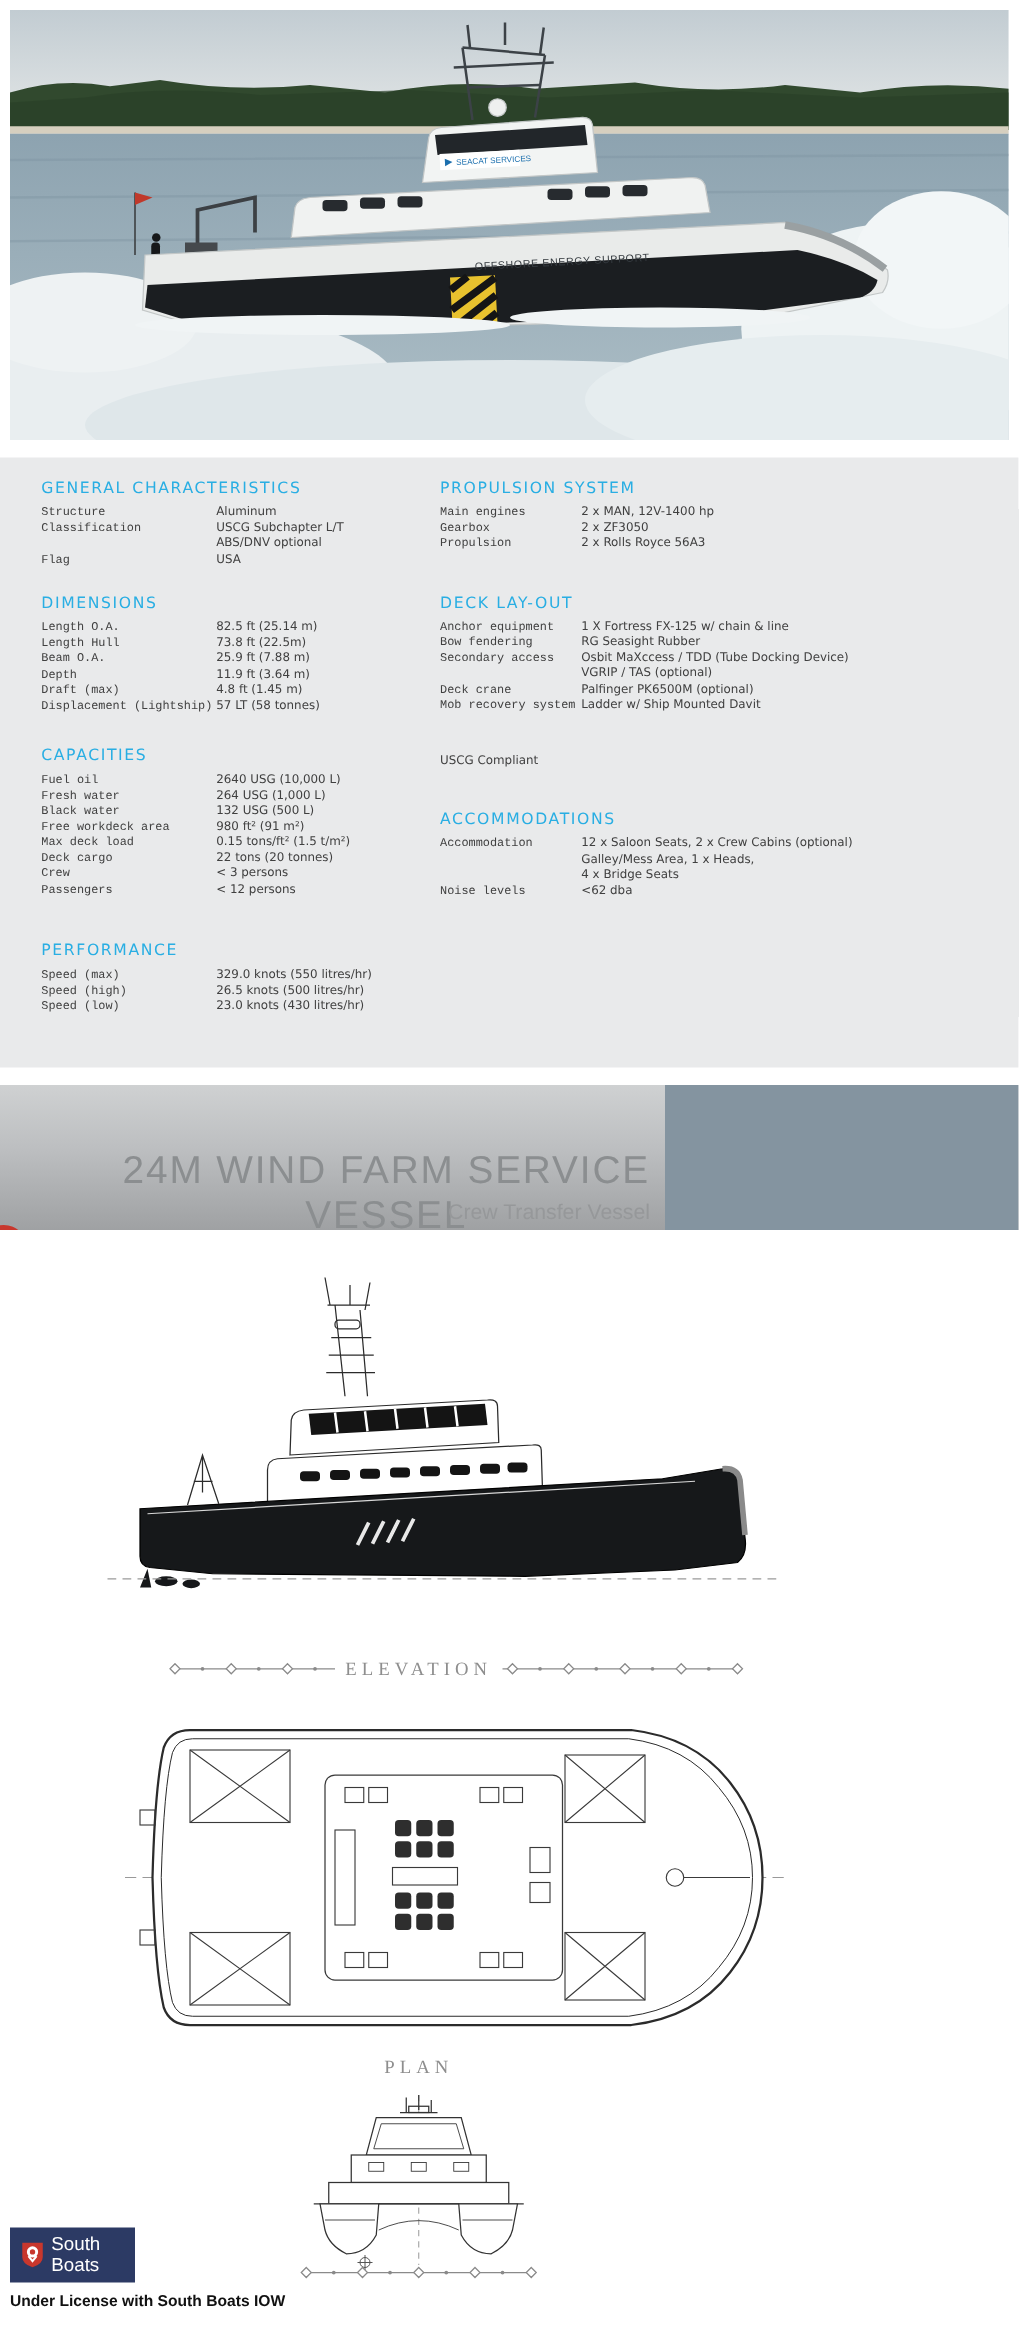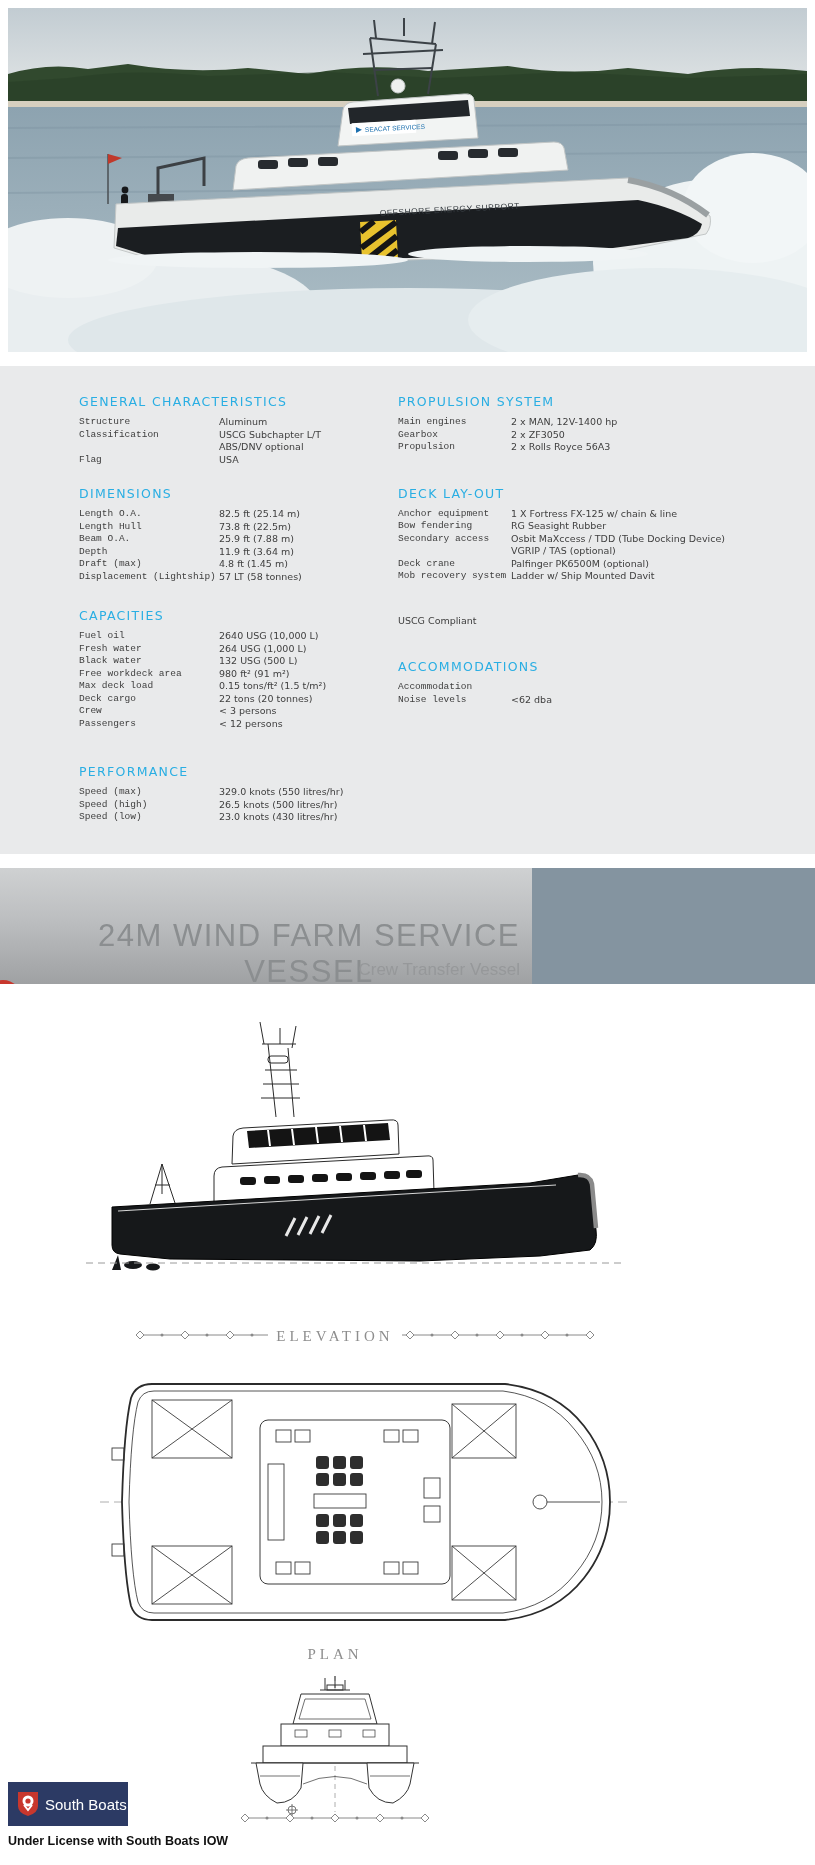--- a/index.html
+++ b/index.html
@@ -4,21 +4,21 @@
 <style>
   html,body{margin:0;padding:0;background:#fff;}
   .page{position:relative;width:815px;height:1865px;background:#fff;overflow:hidden;
         font-family:"DejaVu Sans", sans-serif;color:#404040;}
 
   
   .photo{position:absolute;left:8px;top:8px;}
 
   
   .spec-panel{position:absolute;left:0;top:366px;width:815px;height:488px;background:#E9EAEB;}
-  .spec-col{position:absolute;top:28px;margin-left:46px;}
+  .spec-col{position:absolute;top:16px;}
   .spec-col-left{left:33px;width:305px;}
   .spec-col-right{left:352px;width:440px;}
   .spec-section{margin-bottom:32px;}
   .spec-col-left .spec-section:nth-child(1){margin-bottom:20px;}
   .spec-col-left .spec-section:nth-child(2){margin-bottom:25px;}
   .spec-col-left .spec-section:nth-child(3){margin-bottom:34px;}
   .sec-title{margin:0 0 7px 0;font-size:12.5px;font-weight:400;letter-spacing:1.3px;color:#29AEE3;}
   .spec-row{display:flex;font-size:9.5px;line-height:12.5px;color:#404040;}
   .spec-label{flex:0 0 140px;font-family:Liberation Mono, monospace;}
   .spec-col-right .spec-label{flex:0 0 113px;}
@@ -39,21 +39,21 @@
 
   
   .drawing{position:absolute;left:0;}
   .draw-label{position:absolute;background:#fff;text-align:center;
               font-family:Liberation Serif, serif;color:#8e8e8e;
               font-size:15px;letter-spacing:4px;}
   .elevation-label{left:268px;top:1328px;width:134px;}
   .plan-label{left:280px;top:1646px;width:110px;}
 
   
-  .logo{position:absolute;left:8px;top:1782px;width:120px;height:44px;background:#2C3A64;
+  .logo{position:absolute;left:8px;top:1782px;width:100px;height:44px;background:#2C3A64;
         display:flex;align-items:center;box-sizing:border-box;padding-left:9px;}
   .logo-text{color:#fff;font-family:"Liberation Sans", sans-serif;font-size:15px;margin-left:6px;}
   .license{position:absolute;left:8px;top:1834px;font-family:"Liberation Sans", sans-serif;
            font-size:12.5px;font-weight:600;color:#111;}
 </style>
 </head>
 <body>
 
 <div class="page">
 
@@ -278,20 +278,23 @@
             <div class="spec-value">Ladder w/ Ship Mounted Davit</div>
           </div>
         </div>
         <div class="spec-section">
           <div class="spec-row-full">USCG Compliant</div>
         </div>
         <div class="spec-section">
           <h2 class="sec-title">ACCOMMODATIONS</h2>
           <div class="spec-row">
             <div class="spec-label">Accommodation</div>
+            <div class="spec-value">12 x Saloon Seats, 2 x Crew Cabins (optional)
+Galley/Mess Area, 1 x Heads,
+4 x Bridge Seats</div>
           </div>
           <div class="spec-row">
             <div class="spec-label">Noise levels</div>
             <div class="spec-value">&lt;62 dba</div>
           </div>
         </div>
       </div>
   </div>
 
   <div class="banner">

